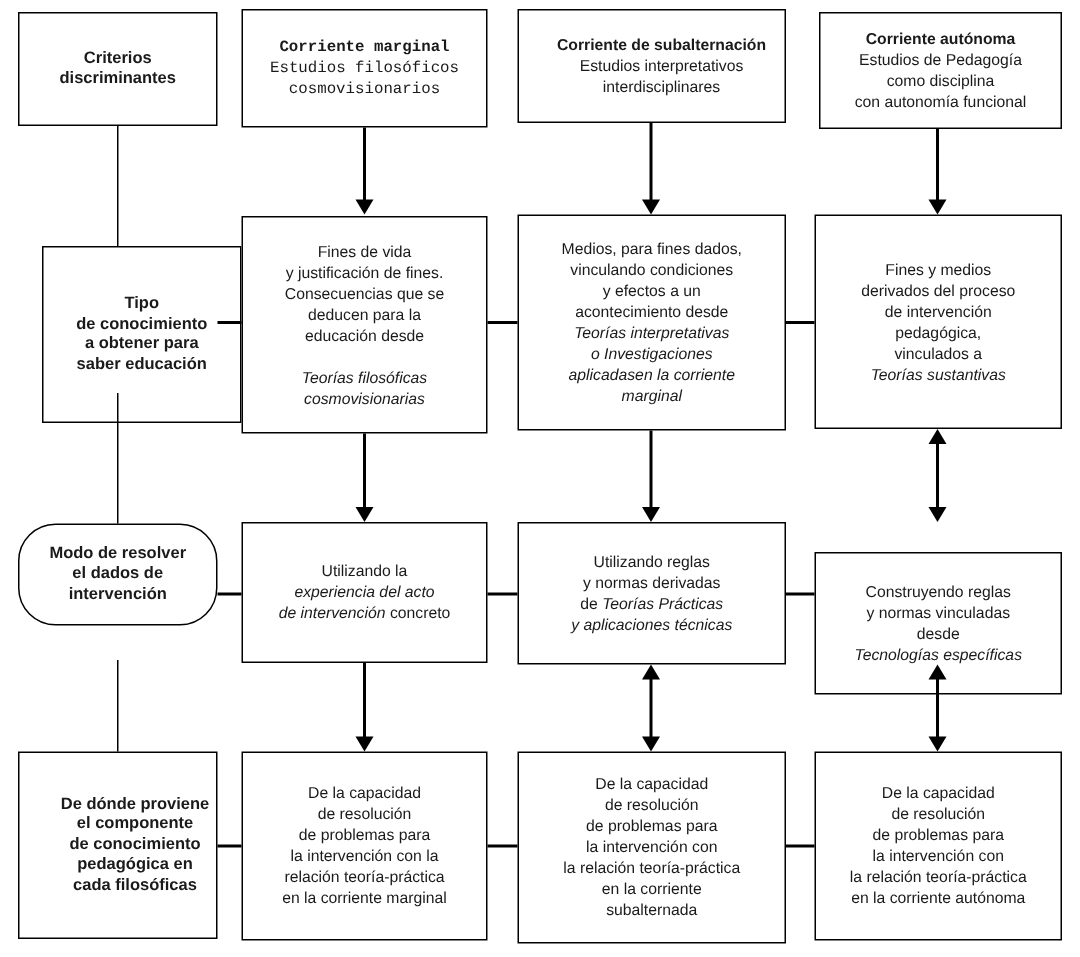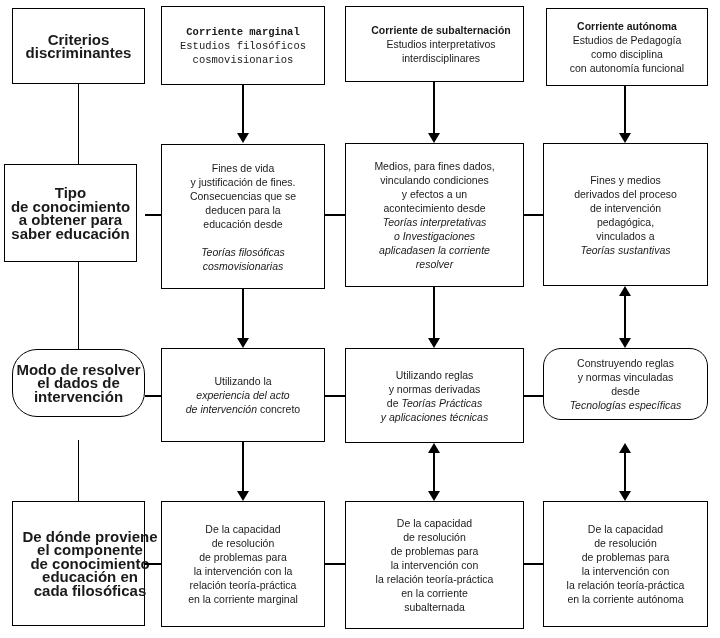--- a/index.html
+++ b/index.html
@@ -14,21 +14,21 @@
     justify-content:center;
     align-items:center;
     text-align:center;
     color:#1a1a1a;
     font-size:10.5px;
     line-height:14px;
     box-sizing:border-box;
     padding:3px 2px;
   }
   .box .ln{white-space:nowrap;}
-  .box.lbl{font-weight:bold;font-size:15px;line-height:13.5px;}
+  .box.lbl{font-weight:bold;font-size:11px;line-height:13.5px;}
   .b{font-weight:bold;}
   .i{font-style:italic;}
   .n{font-style:normal;font-weight:normal;}
   .vline{position:absolute;width:1.5px;background:#000;}
   .hline{position:absolute;height:1.5px;background:#000;}
   .ah-down{position:absolute;width:0;height:0;border-left:6px solid transparent;border-right:6px solid transparent;border-top:10px solid #000;}
   .ah-up{position:absolute;width:0;height:0;border-left:6px solid transparent;border-right:6px solid transparent;border-bottom:10px solid #000;}
 </style>
 </head>
 <body>
@@ -49,21 +49,21 @@
       <div class="ln"><span class="n">Estudios interpretativos</span></div>
       <div class="ln"><span class="n">interdisciplinares</span></div>
     </div>
   <div class="box" style="left:546px;top:8px;width:162px;height:78px;">
       <div class="ln"><span class="b">Corriente autónoma</span></div>
       <div class="ln"><span class="n">Estudios de Pedagogía</span></div>
       <div class="ln"><span class="n">como disciplina</span></div>
       <div class="ln"><span class="n">con autonomía funcional</span></div>
     </div>
 
-  <div class="box lbl" style="left:4px;top:164px;width:133px;height:98px;">
+  <div class="box lbl" style="left:28px;top:164px;width:133px;height:118px;">
       <div class="ln"><span class="b">Tipo</span></div>
       <div class="ln"><span class="b">de conocimiento</span></div>
       <div class="ln"><span class="b">a obtener para</span></div>
       <div class="ln"><span class="b">saber educación</span></div>
     </div>
   <div class="box" style="left:161px;top:144px;width:164px;height:145px;">
       <div class="ln"><span class="n">Fines de vida</span></div>
       <div class="ln"><span class="n">y justificación de fines.</span></div>
       <div class="ln"><span class="n">Consecuencias que se</span></div>
       <div class="ln"><span class="n">deducen para la</span></div>
@@ -73,21 +73,21 @@
       <div class="ln"><span class="i">cosmovisionarias</span></div>
     </div>
   <div class="box" style="left:345px;top:143px;width:179px;height:144px;">
       <div class="ln"><span class="n">Medios, para fines dados,</span></div>
       <div class="ln"><span class="n">vinculando condiciones</span></div>
       <div class="ln"><span class="n">y efectos a un</span></div>
       <div class="ln"><span class="n">acontecimiento desde</span></div>
       <div class="ln"><span class="i">Teorías interpretativas</span></div>
       <div class="ln"><span class="i">o Investigaciones</span></div>
       <div class="ln"><span class="i">aplicadasen la corriente</span></div>
-      <div class="ln"><span class="i">resolver</span></div>
+      <div class="ln"><span class="i">marginal</span></div>
     </div>
   <div class="box" style="left:543px;top:143px;width:165px;height:143px;">
       <div class="ln"><span class="n">Fines y medios</span></div>
       <div class="ln"><span class="n">derivados del proceso</span></div>
       <div class="ln"><span class="n">de intervención</span></div>
       <div class="ln"><span class="n">pedagógica,</span></div>
       <div class="ln"><span class="n">vinculados a</span></div>
       <div class="ln"><span class="i">Teorías sustantivas</span></div>
     </div>
 
@@ -100,32 +100,32 @@
       <div class="ln"><span class="n">Utilizando la</span></div>
       <div class="ln"><span class="i">experiencia del acto</span></div>
       <div class="ln"><span class="i">de intervención</span><span class="n"> concreto</span></div>
     </div>
   <div class="box" style="left:345px;top:348px;width:179px;height:95px;">
       <div class="ln"><span class="n">Utilizando reglas</span></div>
       <div class="ln"><span class="n">y normas derivadas</span></div>
       <div class="ln"><span class="n">de </span><span class="i">Teorías Prácticas</span></div>
       <div class="ln"><span class="i">y aplicaciones técnicas</span></div>
     </div>
-  <div class="box" style="left:543px;top:348px;width:165px;height:72px;border-radius:18px;">
+  <div class="box" style="left:543px;top:368px;width:165px;height:95px;">
       <div class="ln"><span class="n">Construyendo reglas</span></div>
       <div class="ln"><span class="n">y normas vinculadas</span></div>
       <div class="ln"><span class="n">desde</span></div>
       <div class="ln"><span class="i">Tecnologías específicas</span></div>
     </div>
 
   <div class="box lbl" style="left:12px;top:501px;width:133px;height:125px;padding-left:25px;">
       <div class="ln"><span class="b">De dónde proviene</span></div>
       <div class="ln"><span class="b">el componente</span></div>
       <div class="ln"><span class="b">de conocimiento</span></div>
-      <div class="ln"><span class="b">educación en</span></div>
+      <div class="ln"><span class="b">pedagógica en</span></div>
       <div class="ln"><span class="b">cada filosóficas</span></div>
     </div>
   <div class="box" style="left:161px;top:501px;width:164px;height:126px;">
       <div class="ln"><span class="n">De la capacidad</span></div>
       <div class="ln"><span class="n">de resolución</span></div>
       <div class="ln"><span class="n">de problemas para</span></div>
       <div class="ln"><span class="n">la intervención con la</span></div>
       <div class="ln"><span class="n">relación teoría-práctica</span></div>
       <div class="ln"><span class="n">en la corriente marginal</span></div>
     </div>

